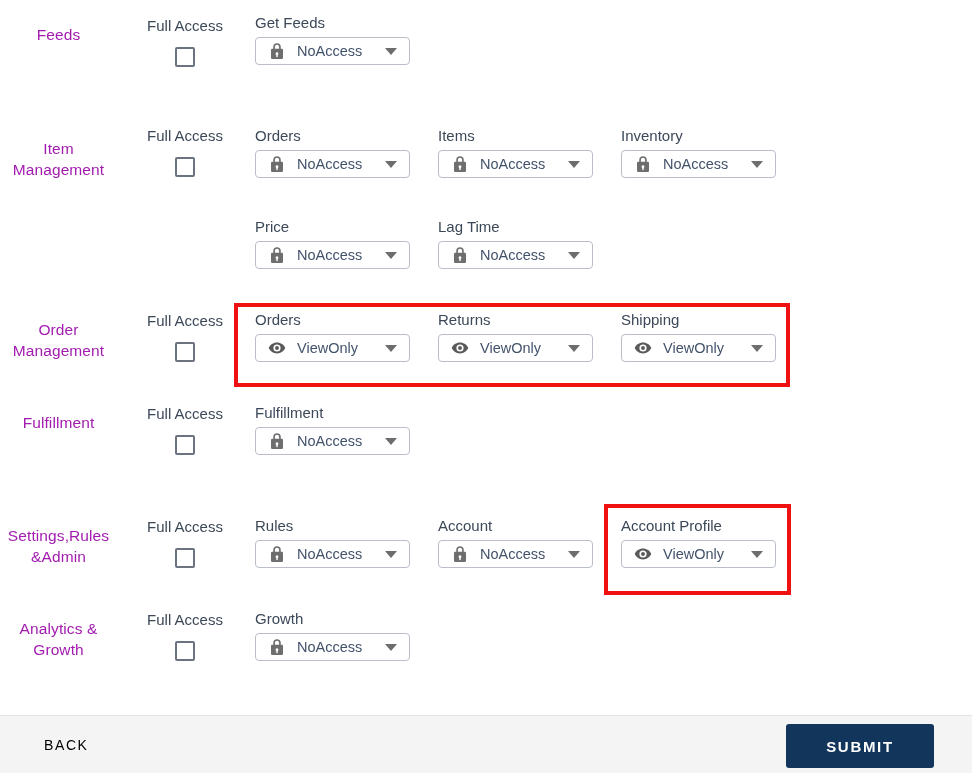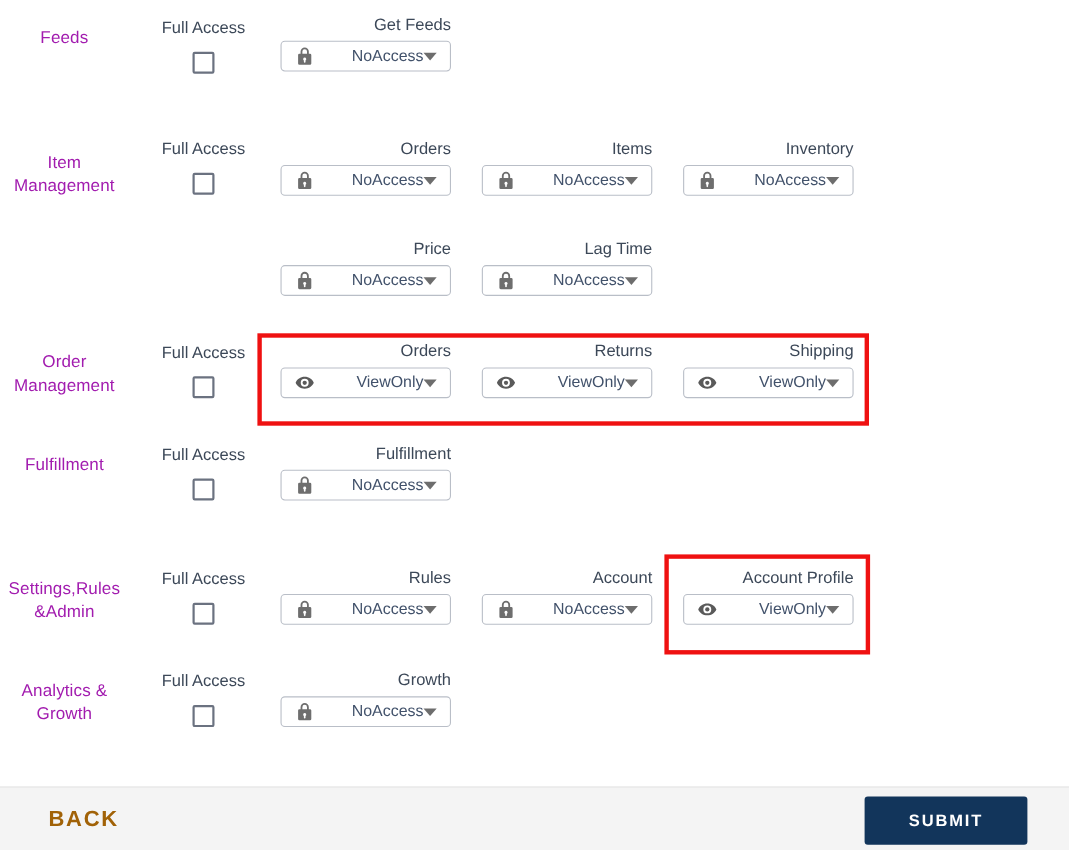--- a/index.html
+++ b/index.html
@@ -33,21 +33,21 @@
     display: inline-block;
     width: 20px; height: 20px;
     border: 2px solid #6b7280;
     border-radius: 2px;
     background: #fff;
     margin-top: 12px;
     cursor: pointer;
   }
 
   
-  .field { position: absolute; width: 155px; text-align: right; }
+  .field { position: absolute; width: 155px; }
   .field-label {
     font-size: 15px; line-height: 18px;
     color: #3c4858;
     margin-bottom: 5px;
     white-space: nowrap;
   }
   .select {
     position: relative;
     height: 28px;
     border: 1px solid #b9bec7;
@@ -88,24 +88,24 @@
     position: absolute;
     left: 0; bottom: 0;
     width: 972px; height: 58px;
     background: #f4f4f4;
     border-top: 1px solid #e4e4e4;
   }
   .back-btn {
     position: absolute;
     left: 44px; top: 50%;
     transform: translateY(-50%);
-    font-size: 20px;
-    font-weight: bold;
+    font-size: 14px;
+    font-weight: normal;
     letter-spacing: 1.6px;
-    color: #a16207;
+    color: #000000;
     background: transparent;
     border: none;
     cursor: pointer;
     font-family: "Liberation Sans", sans-serif;
   }
   .submit-btn {
     position: absolute;
     right: 38px; top: 8px;
     width: 148px; height: 44px;
     background: #12355b;

